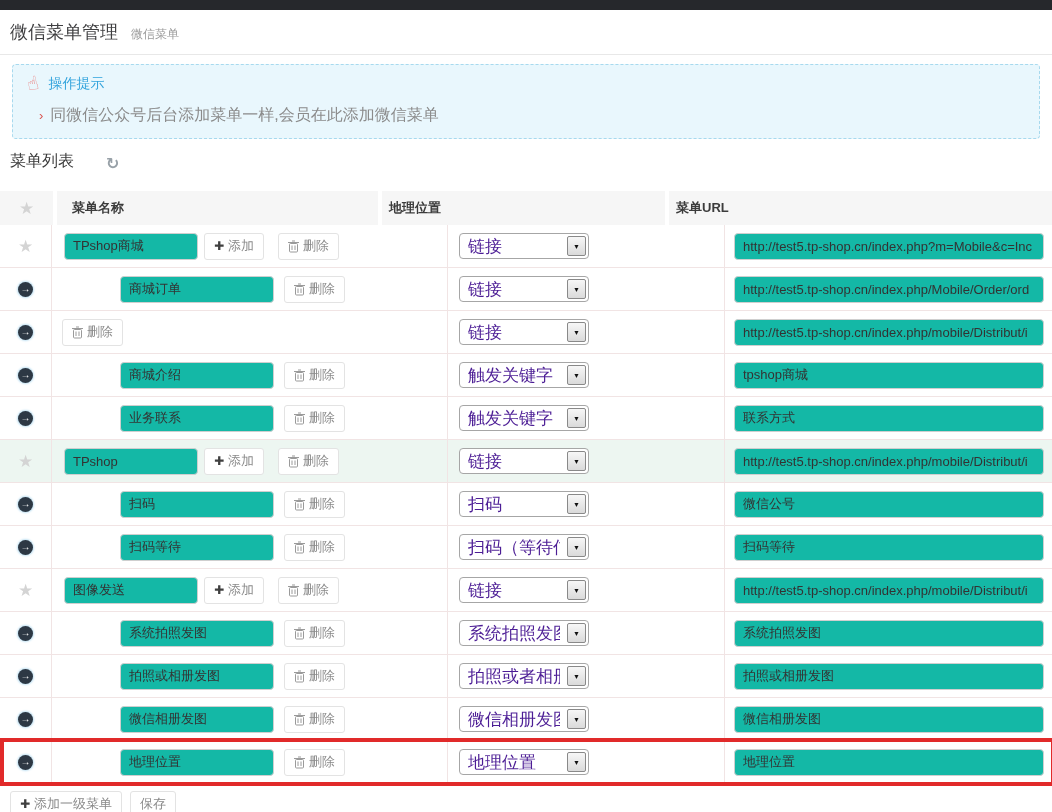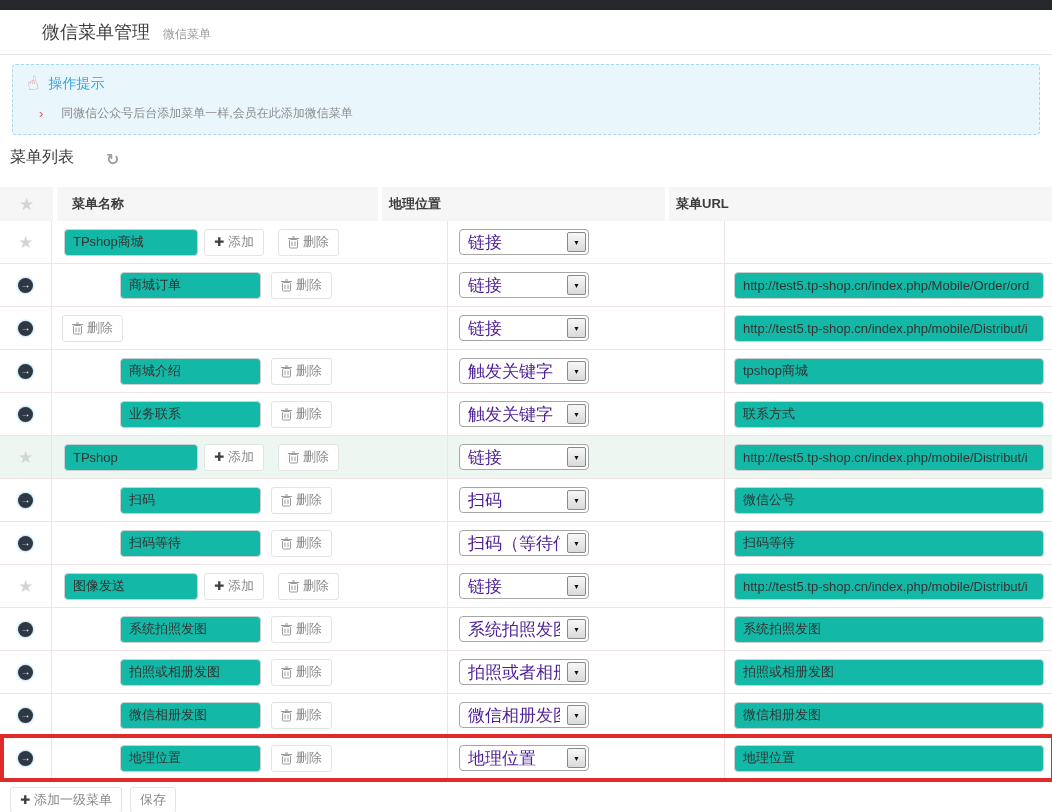--- a/index.html
+++ b/index.html
@@ -3,30 +3,30 @@
 <meta charset="utf-8">
 <style>
   * { margin:0; padding:0; box-sizing:border-box; }
   html,body { background:#fff; }
   body { font-family:"Liberation Sans","DejaVu Sans",sans-serif; }
   .page { position:relative; width:1052px; height:812px; overflow:hidden; background:#fff; }
 
   .topbar { height:10px; background:#26282c; }
 
   .title-wrap { height:45px; display:flex; align-items:center; padding:0 10px; border-bottom:1px solid #e8e8e8; }
-  .page-title { font-size:18px; color:#3f3f41;margin-left:32px; }
+  .page-title { font-size:18px; color:#3f3f41; }
   .page-subtitle { font-size:12px; color:#9b9b9b; margin-left:13px; margin-top:4px; }
 
   .tipbox { margin:9px 12px 0 12px; background:#e9f7fd; border:1px dashed #a7d9ee; border-radius:4px; padding:9px 14px 12px 14px; }
   .tip-head { display:flex; align-items:center; }
   .hand-icon { color:#ea8a8a; font-size:19px; line-height:1; margin-right:10px; transform:rotate(-12deg); }
   .tip-title { color:#31a3dc; font-size:14px; }
   .tip-line { margin-top:12px; display:flex; align-items:center; }
   .tip-bullet { color:#d9534f; font-size:13px; line-height:1; margin:0 7px 0 12px; }
-  .tip-text { color:#8b8b8b; font-size:12px;margin-left:11px; }
+  .tip-text { color:#8b8b8b; font-size:16px; }
 
   .list-head { display:flex; align-items:flex-end; margin:15px 0 0 10px; height:18px; }
   .list-title { font-size:16px; color:#3a3a3a; }
   .refresh-icon { margin-left:32px; color:#98a1a8; font-size:16px; font-weight:bold; line-height:1; cursor:pointer; }
 
   .table { margin-top:19px; }
   .thead { display:flex; height:34px; background:#f6f6f6; font-size:13px; font-weight:bold; color:#3c3c3c; }
   .thead .hc { display:flex; align-items:center; border-right:4px solid #fff; }
   .hc-icon { width:57px; justify-content:center; }
   .hc-name { width:325px; padding-left:15px; }
@@ -42,21 +42,21 @@
   .c-url  { flex:1; }
 
   .star-icon { color:#d4d4d4; font-size:17px; line-height:1; }
   .arrow-icon { display:inline-flex; align-items:center; justify-content:center; width:15px; height:15px; border-radius:50%; background:#2d3844; color:#fff; font-size:10px; font-weight:bold; line-height:1; box-shadow:0 0 2px 1px #bfe0f2; }
   .trow .star-icon, .trow .arrow-icon { display:none; }
   .trow.lv1 .star-icon { display:inline; }
   .trow.lv2 .arrow-icon { display:inline-flex; }
 
   .txt { height:27px; border:1px solid #cfcfcf; border-radius:4px; font-size:13px; color:#333; padding:0 8px; outline:none; background:#14b8a6; font-family:inherit; }
   .name-input { width:134px; margin-left:12px; }
-  .trow.lv2 .name-input { width:141px; margin-left:68px; }
+  .trow.lv2 .name-input { width:154px; margin-left:68px; }
   .url-input { width:310px; margin-left:9px; }
 
   .btn { display:inline-flex; align-items:center; height:27px; background:#fff; border:1px solid #e3e3e3; border-radius:3px; color:#8a8a8a; font-size:13px; padding:0 9px; cursor:pointer; font-family:inherit; }
   .btn .plus { color:#3f3f3f; font-size:12px; margin-right:4px; line-height:1; }
   .btn svg { margin-right:4px; }
   .add-btn { margin-left:6px; }
   .del-btn { margin-left:10px; }
   .trow.lv1 .del-btn { margin-left:14px; }
 
   .select { position:relative; width:130px; height:26px; margin-left:11px; border:1px solid #a6a6a6; border-radius:4px; background:#fff; display:flex; align-items:center; cursor:pointer; }
@@ -130,20 +130,23 @@
                 </g>
               </svg>
         <span class="del-lbl">删除</span>
       </button>
     </div>
     <div class="cell c-type">
       <div class="select">
         <span class="sel-text">链接</span>
         <span class="sel-btn">▼</span>
       </div>
+    </div>
+    <div class="cell c-url">
+      <input class="txt url-input" value="http://test5.tp-shop.cn/index.php?m=Mobile&amp;c=Inc" style="">
     </div>
 
   </div>
         <div class="trow lv2">
     <div class="cell c-icon">
 
       <span class="arrow-icon">→</span>
     </div>
     <div class="cell c-name">
       <input class="txt name-input" value="商城订单" style="">

